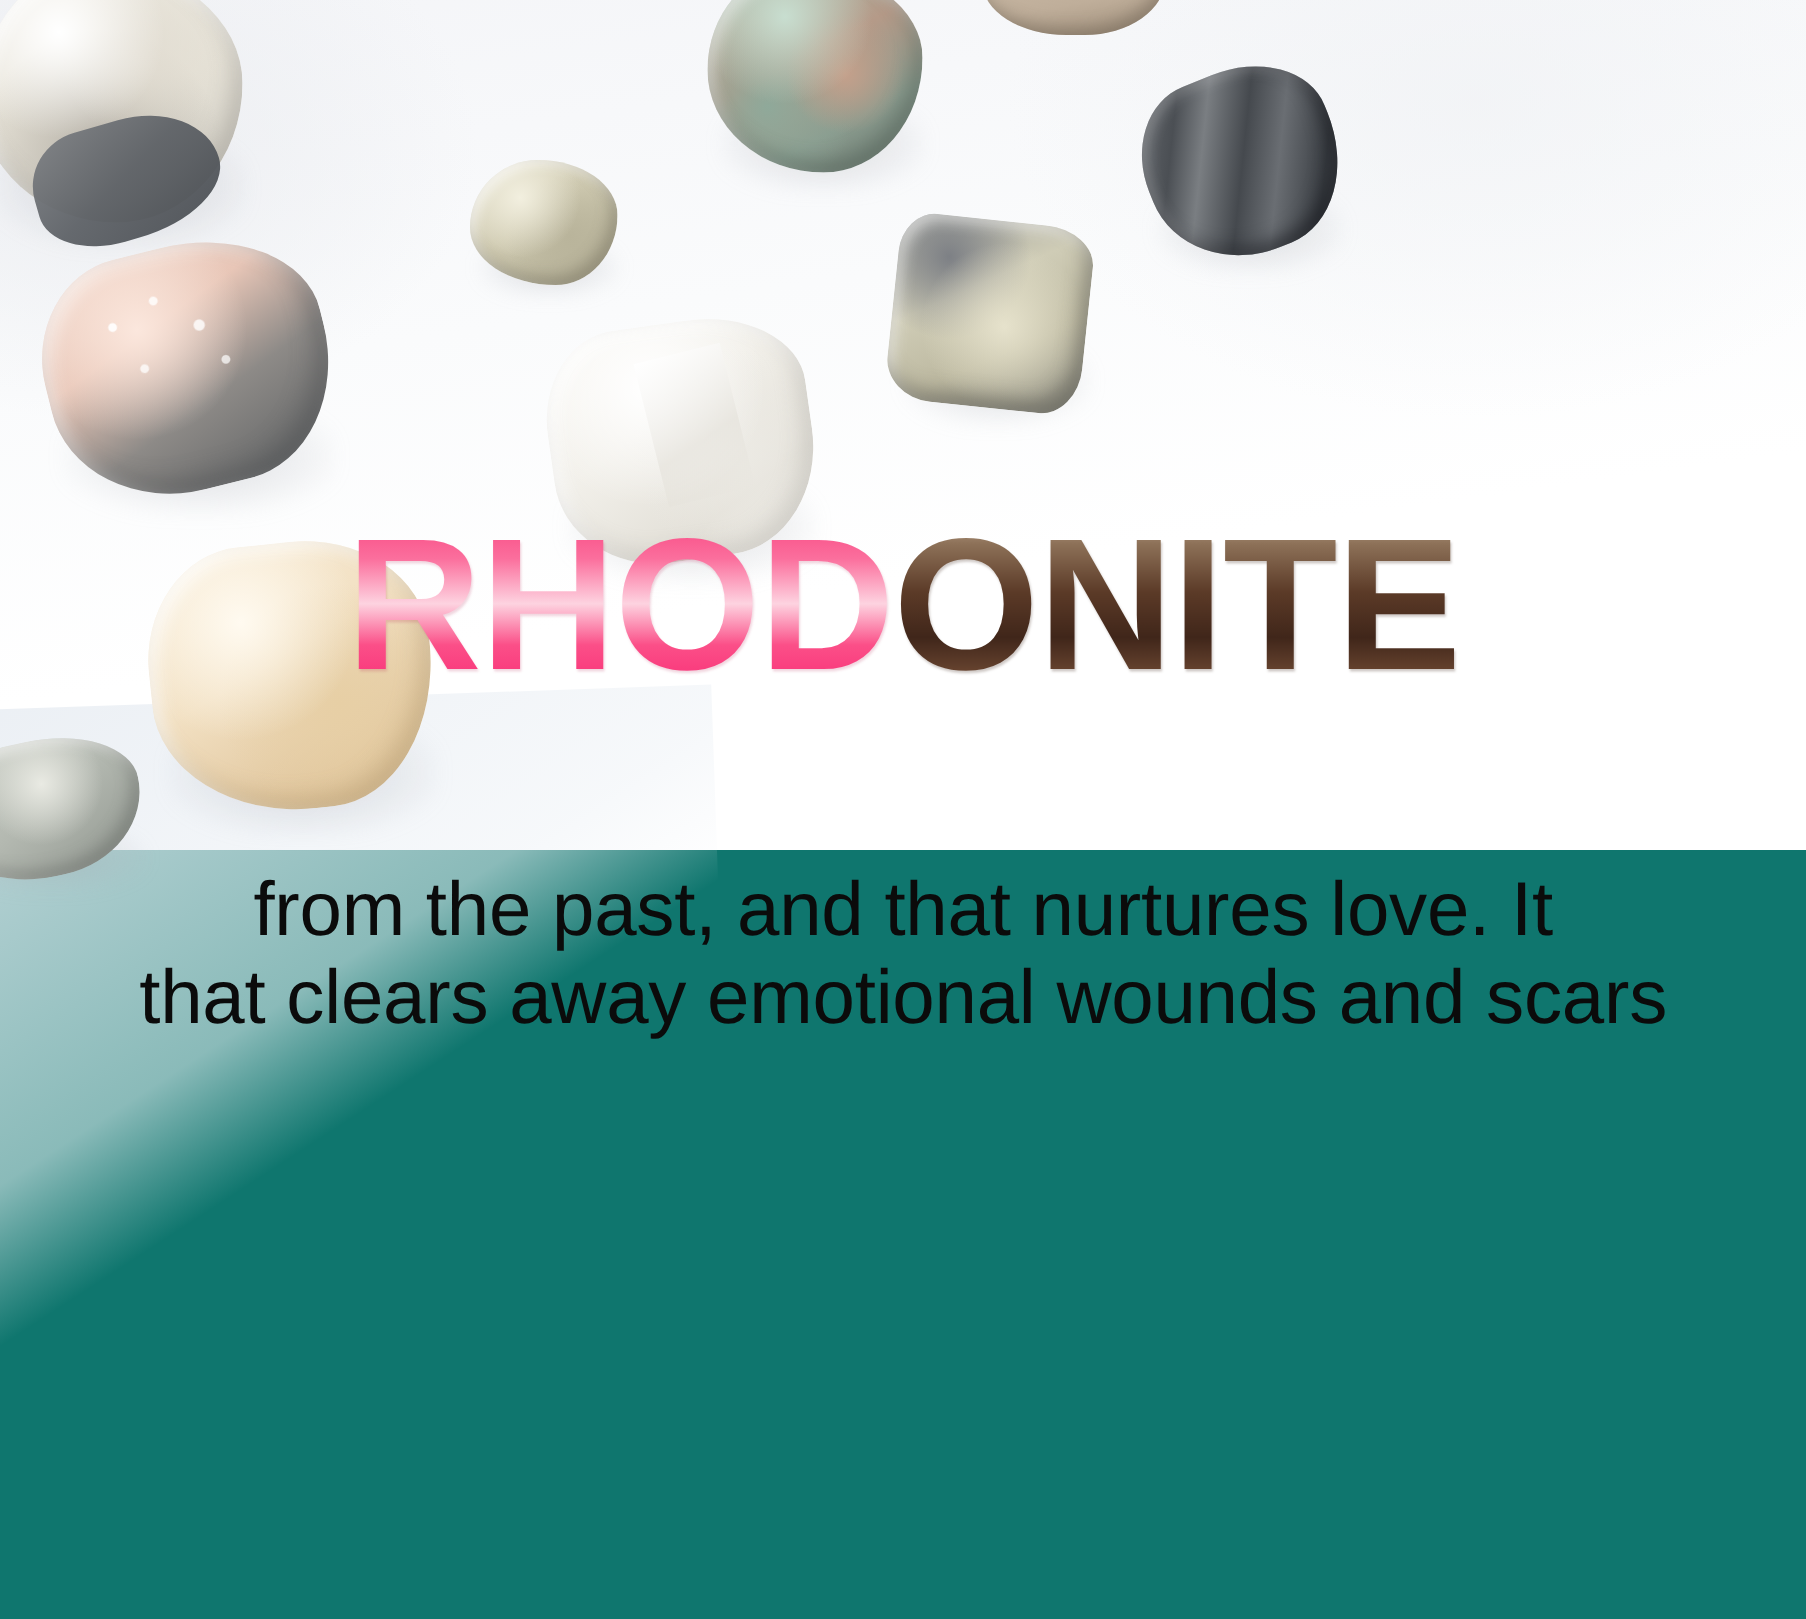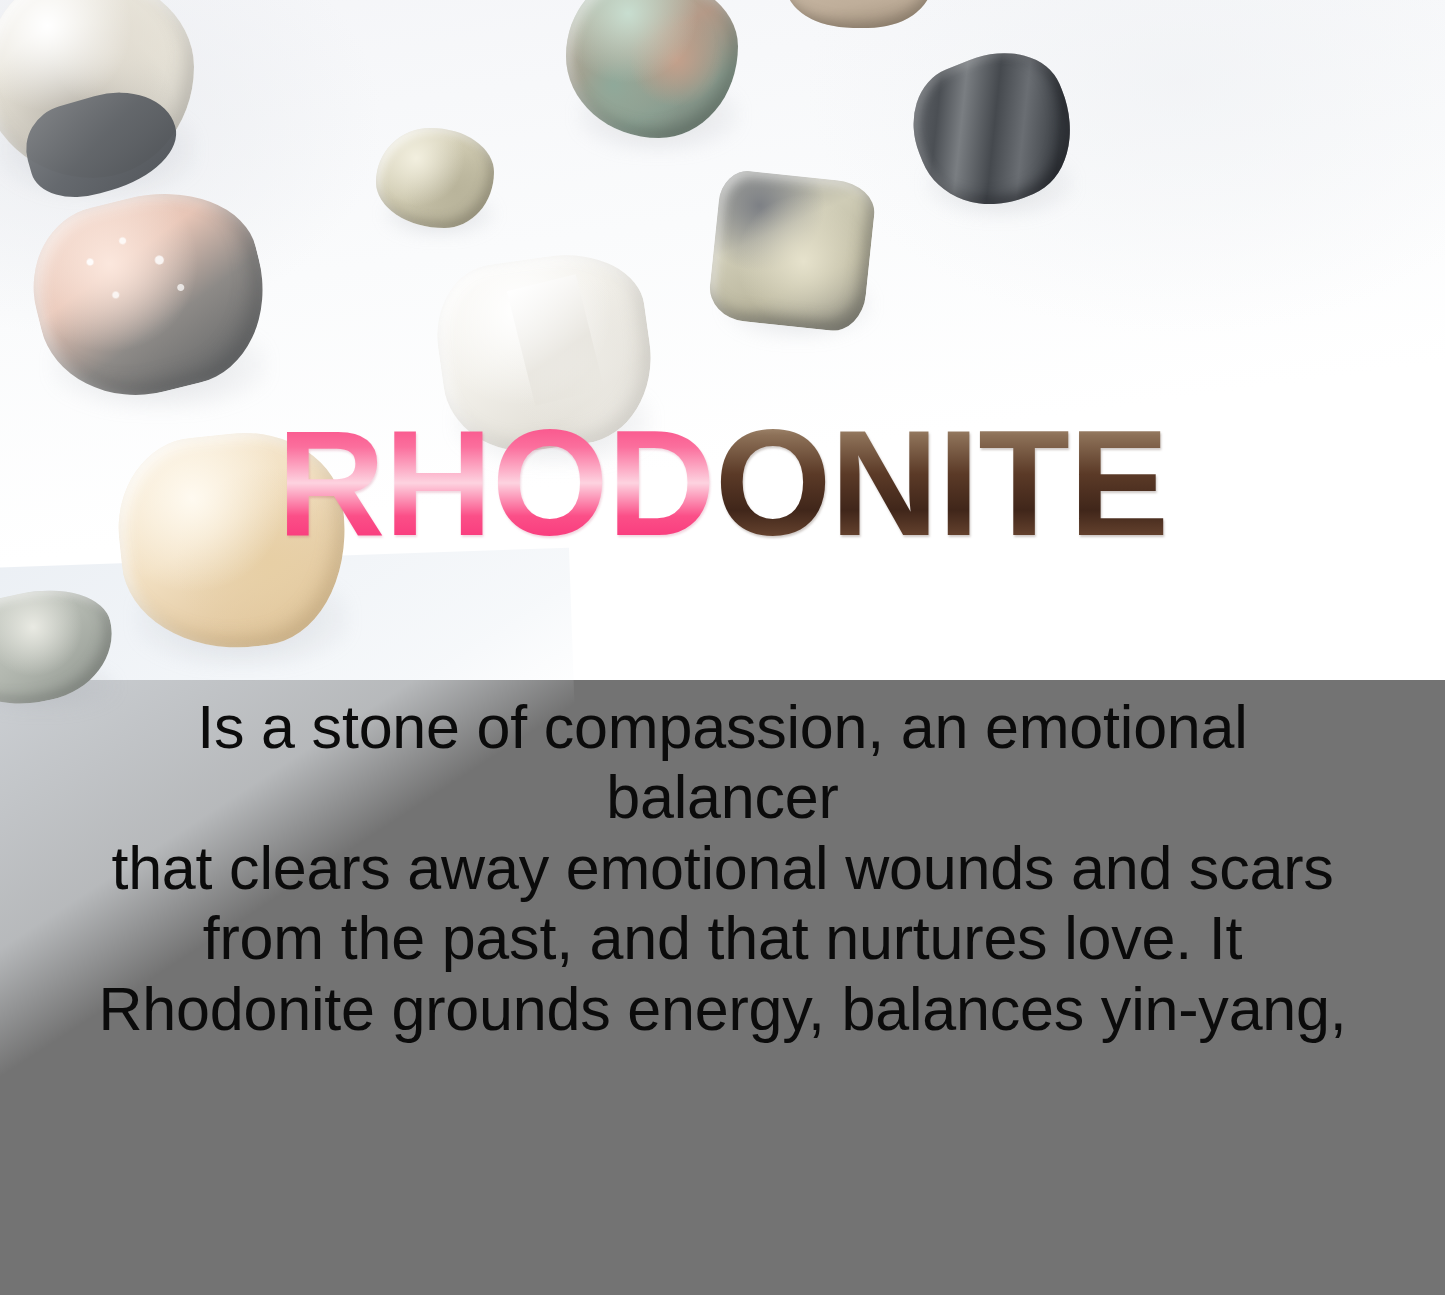--- a/index.html
+++ b/index.html
@@ -5,21 +5,21 @@
   html, body {
     margin: 0;
     padding: 0;
     background: #ffffff;
   }
   #poster {
     position: relative;
     width: 1445px;
     height: 1295px;
     overflow: hidden;
-    background: #737373;
+    background: #0f766e;
     font-family: "Liberation Sans", sans-serif;
   }
 
   
   .photo-bg {
     position: absolute;
     left: 0; top: 0;
     width: 1445px;
     height: 680px;
     background:
@@ -306,19 +306,17 @@
   <div class="stone stone-left-edge">
     <div class="shadow"></div>
     <div class="body"></div>
   </div>
 
   <div class="title-wrap">
     <span class="title"><span class="seg seg-pink">RHOD</span><span class="seg seg-brown">ONITE</span></span>
   </div>
 
   <div class="desc">
-    <p>Is a stone of compassion, an emotional balancer</p>
+    <p>from the past, and that nurtures love. It</p>
     <p>that clears away emotional wounds and scars</p>
-    <p>from the past, and that nurtures love. It</p>
-    <p>Rhodonite grounds energy, balances yin-yang,</p>
   </div>
 
 </div>
 
 </body></html>

